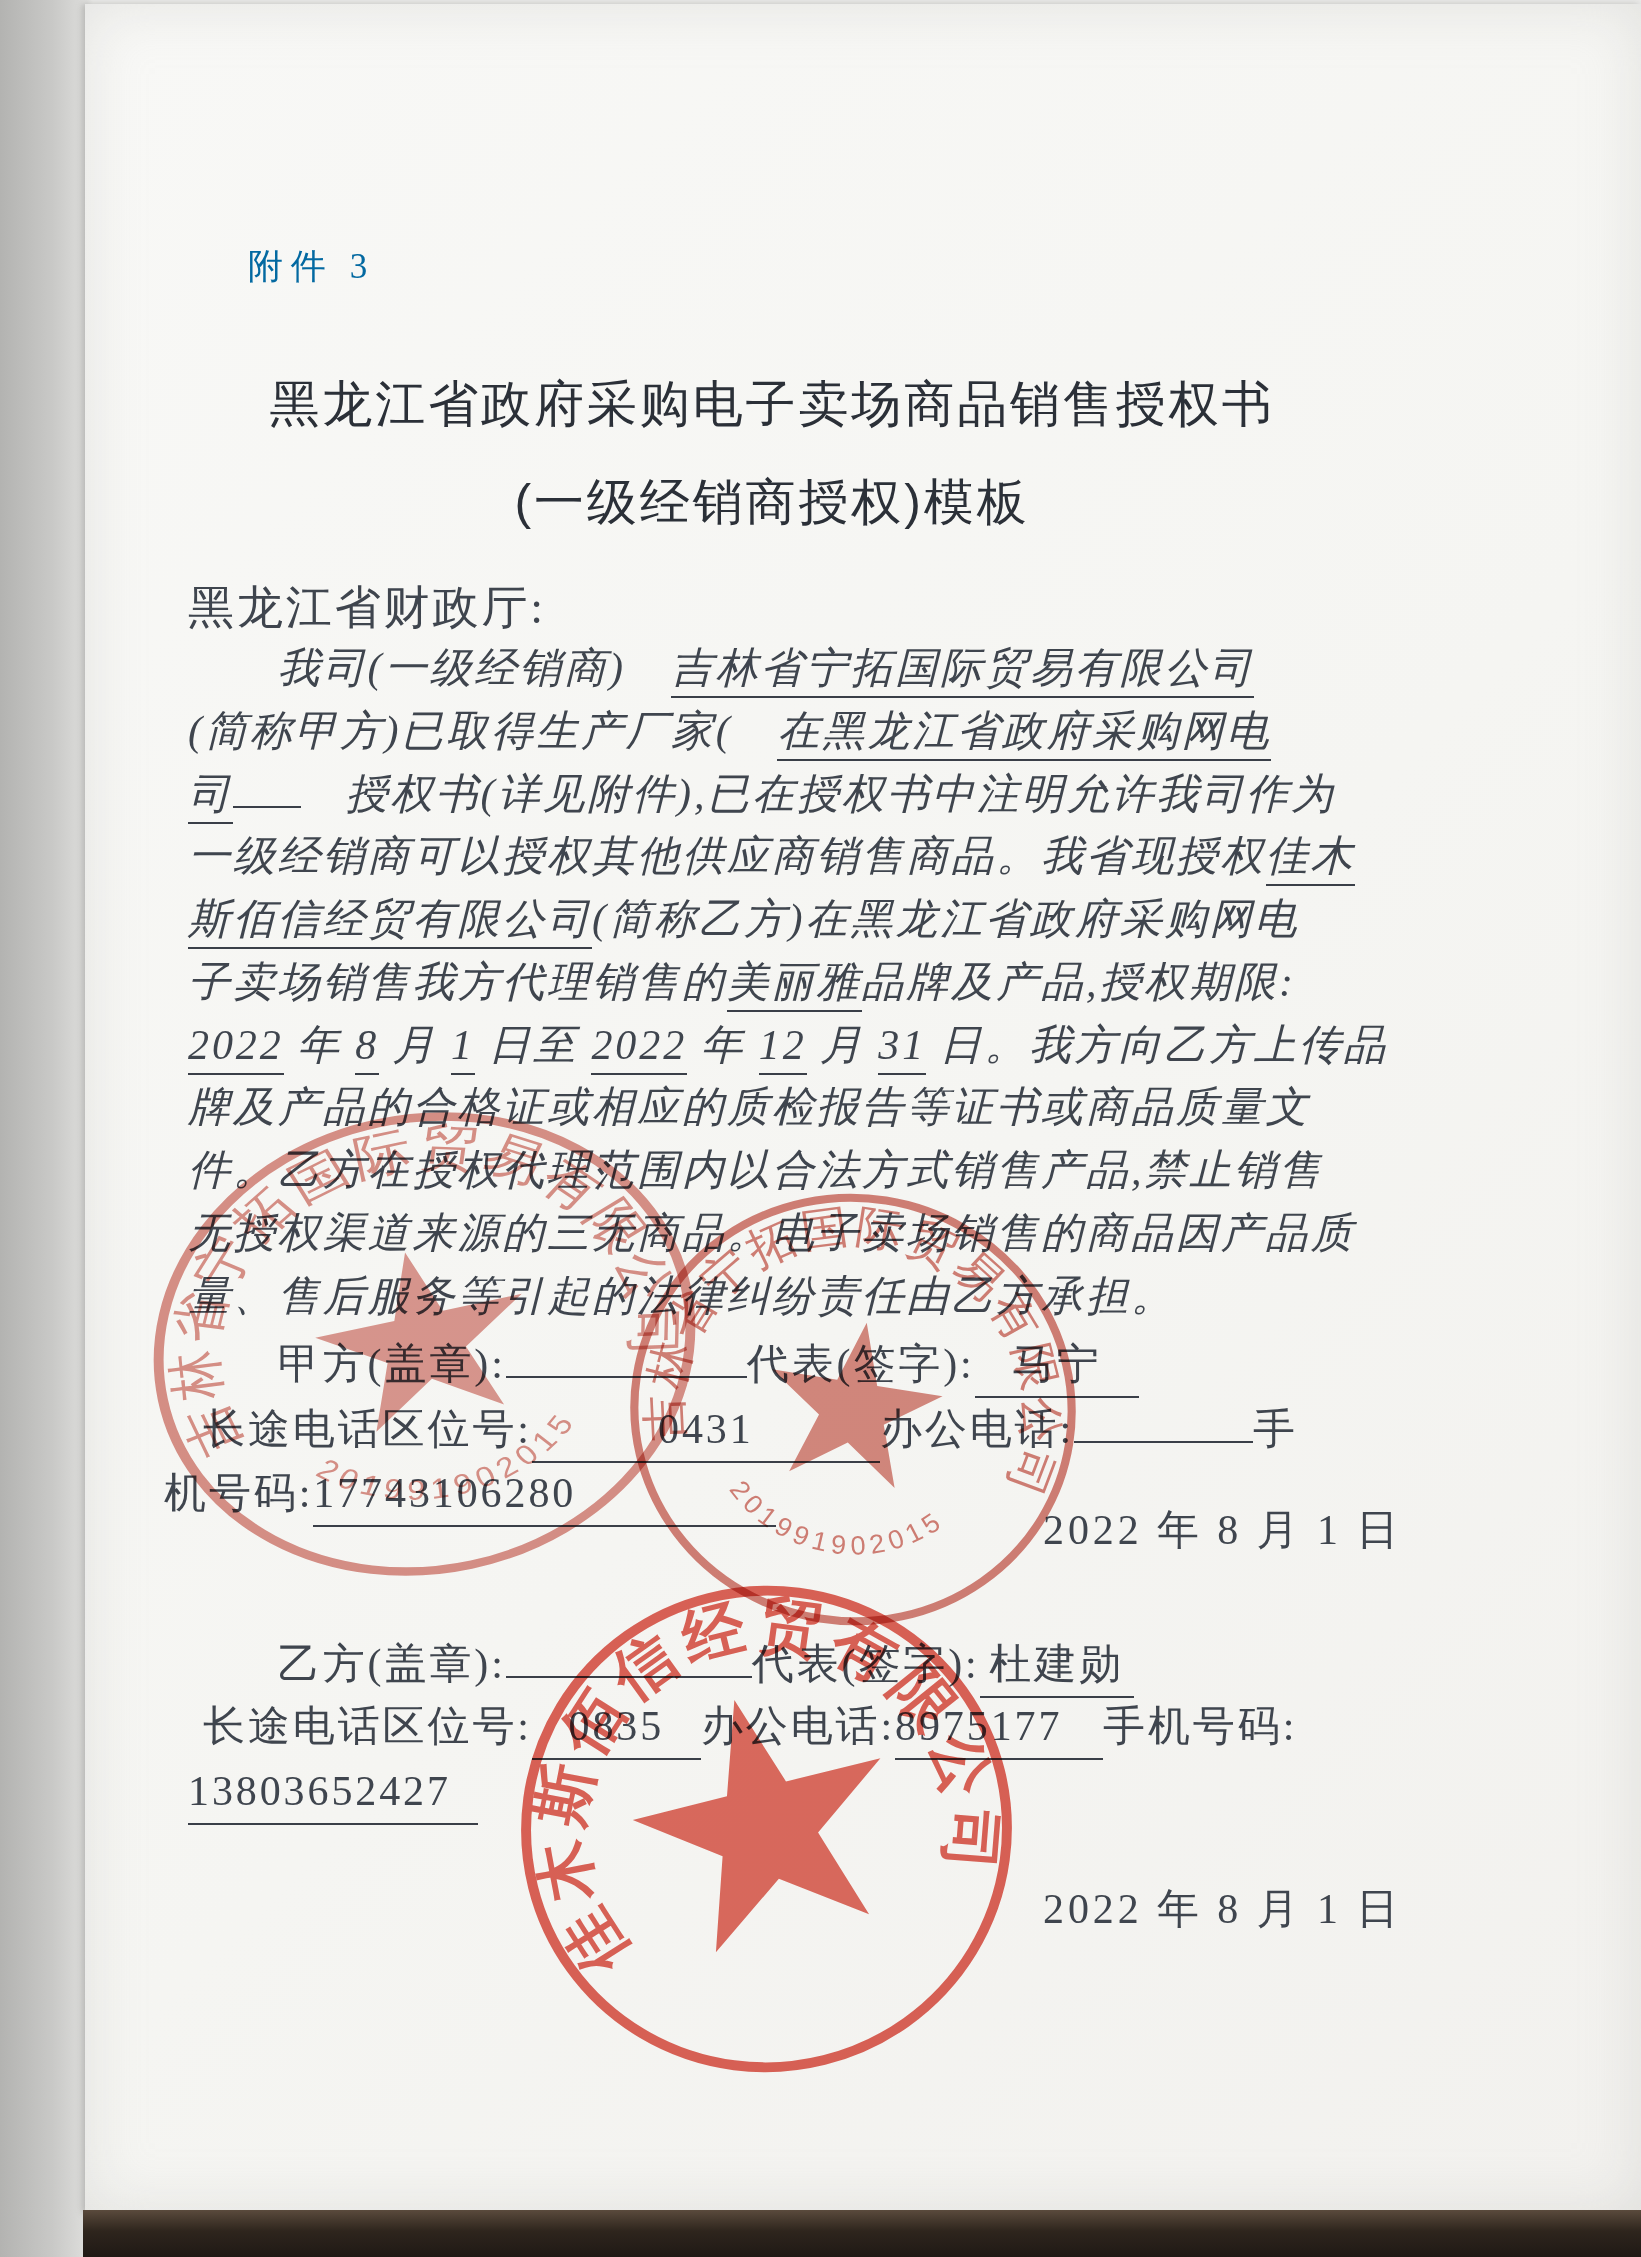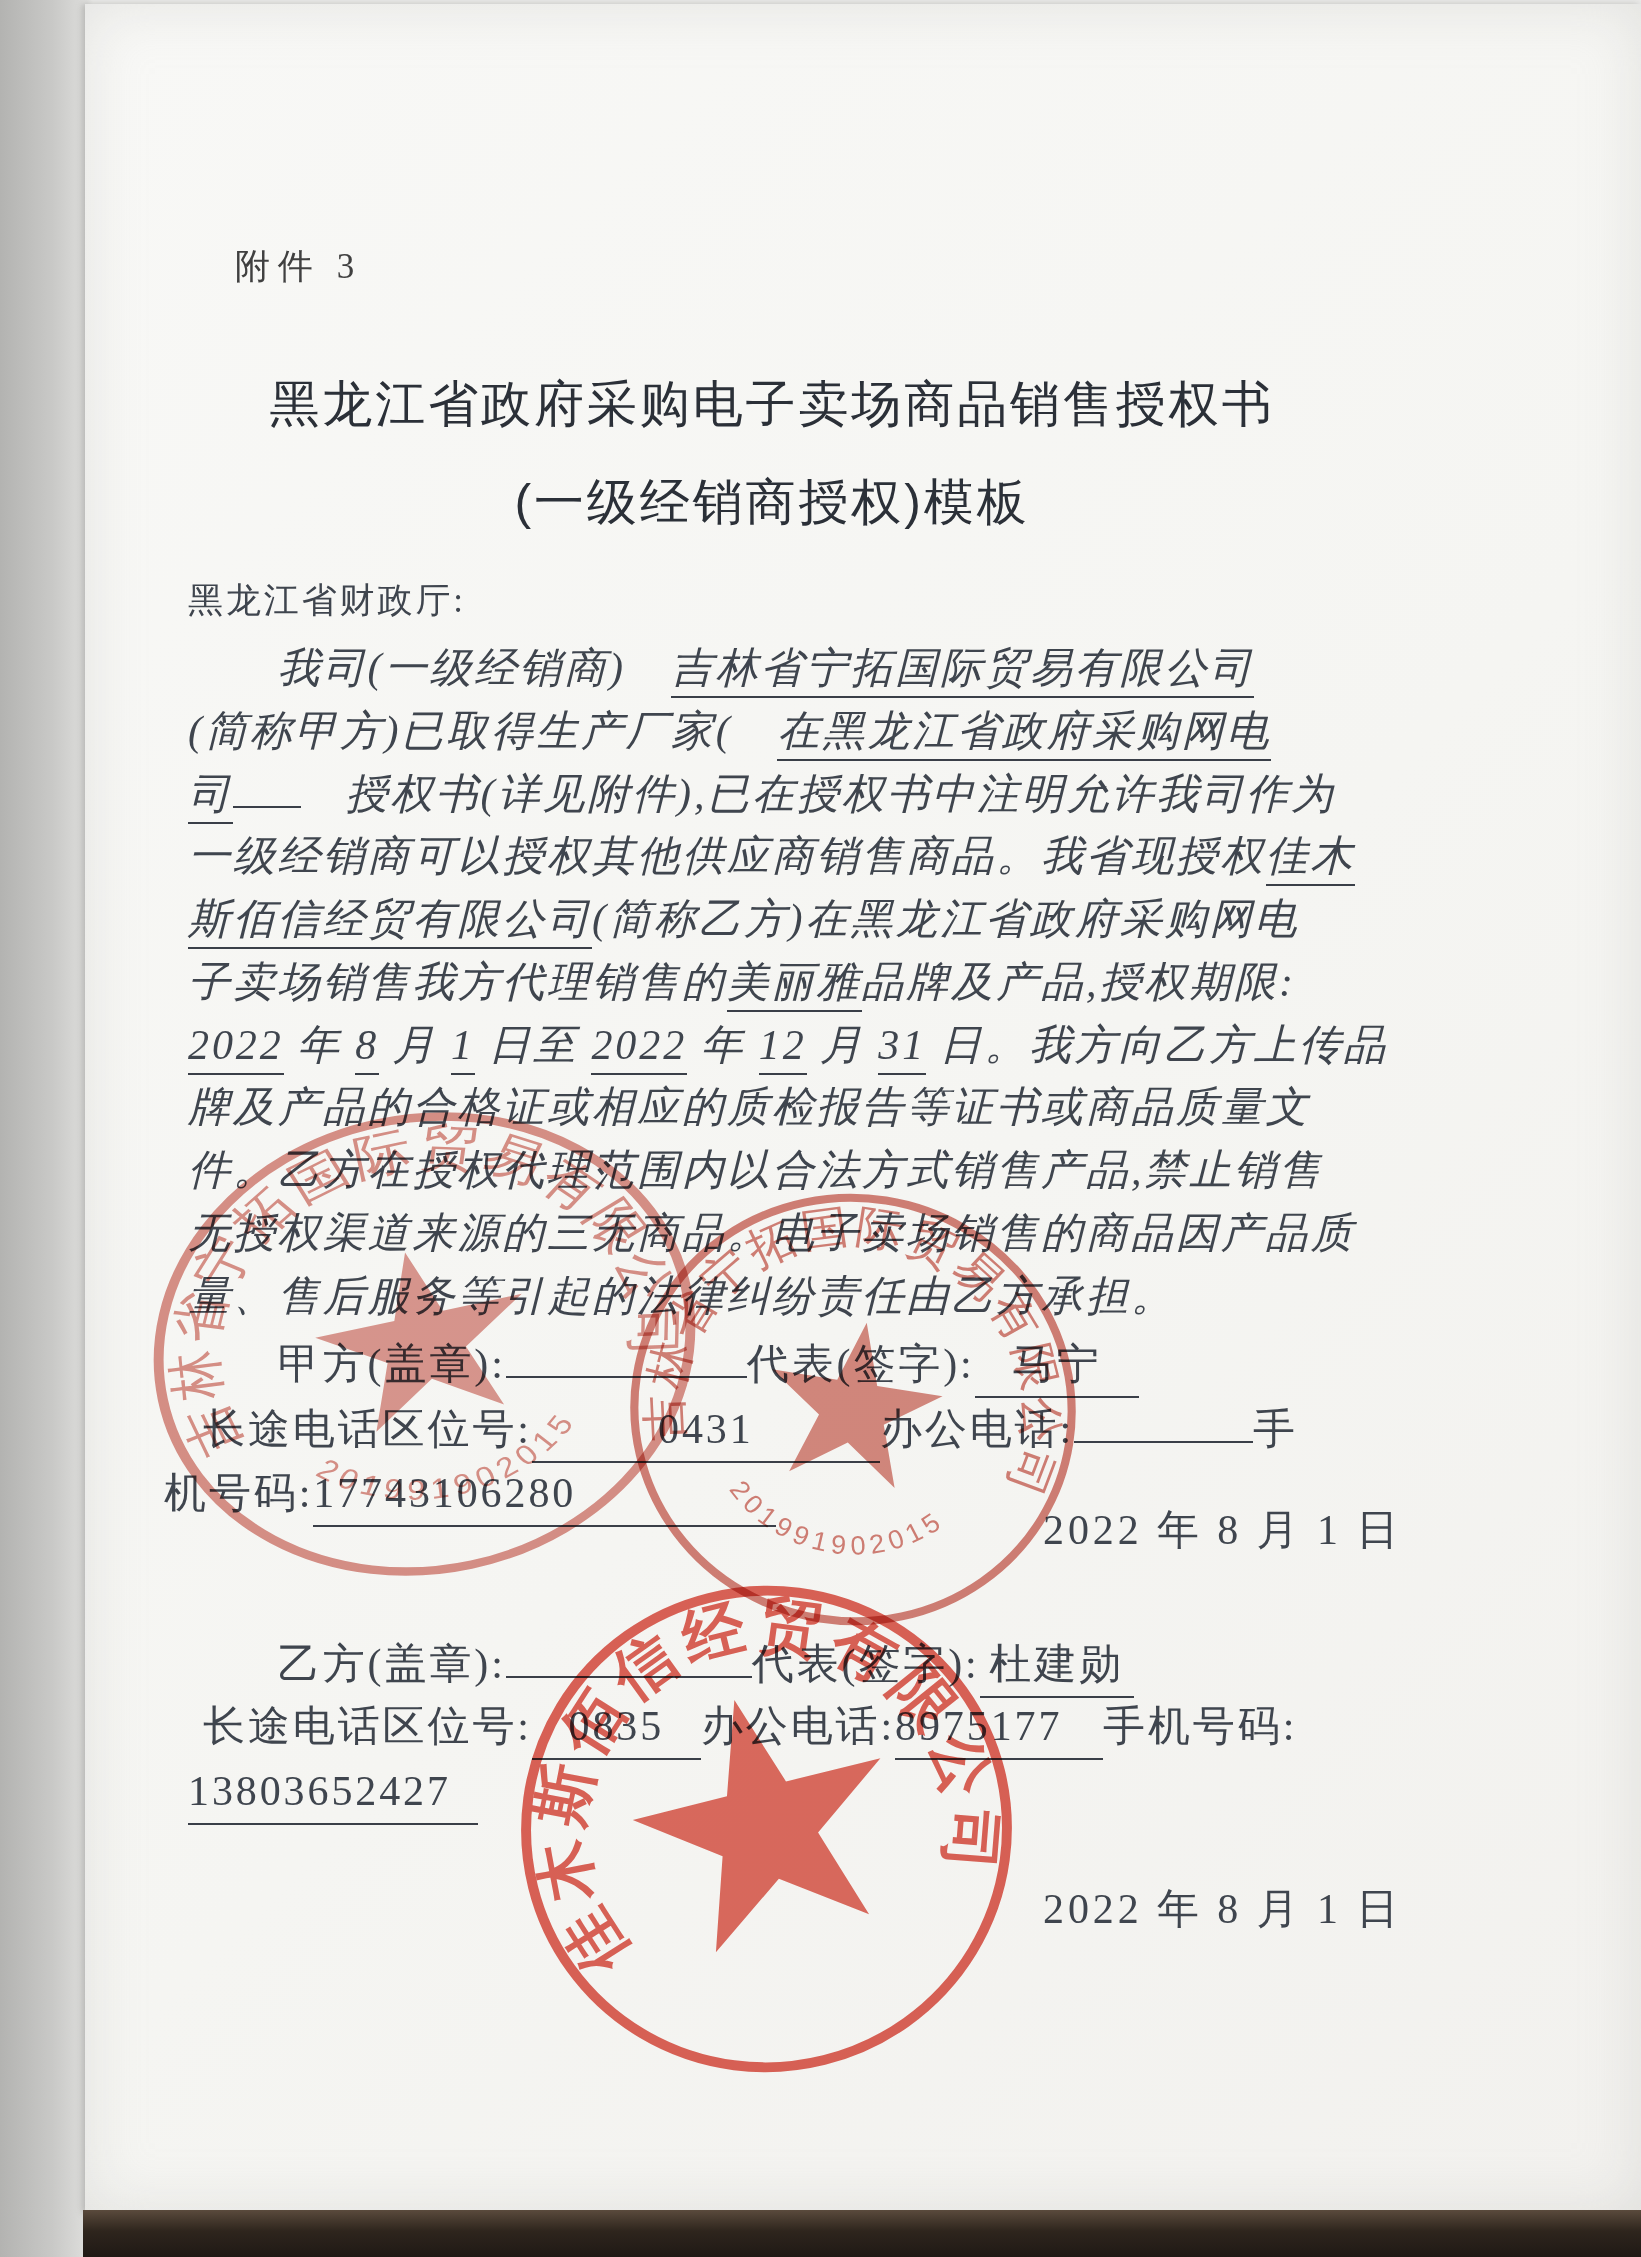--- a/index.html
+++ b/index.html
@@ -11,25 +11,25 @@
   #paper{
     position:absolute;left:85px;top:3.9px;width:1556px;height:2209px;
     background:linear-gradient(135deg,#f8f8f6 0%,#f5f5f2 55%,#f2f1ee 100%);
     box-shadow:inset 0 0 58px rgba(190,190,185,.35), -2.9px 0 5.8px rgba(120,120,118,.35);
   }
   #scan-bottom{
     position:absolute;left:83px;top:2210px;width:1558px;height:47px;
     background:linear-gradient(180deg,#5a4a3c 0%,#2e251d 45%,#1f1915 100%);
   }
   .txt{position:absolute;white-space:nowrap;color:#3f454e;}
-  .att{left:235px;top:243px;font-size:35px;color:#404040;letter-spacing:7.7px;}
+  .att{left:248px;top:243px;font-size:35px;color:#0369a1;letter-spacing:7.7px;}
   .title{left:188px;top:371px;width:1168px;text-align:center;font-size:50px;letter-spacing:2.9px;
          font-family:"Liberation Sans","DejaVu Sans",sans-serif;font-weight:400;color:#2b3038;}
   .title2{top:436px;margin-top:33px;}
-  .sal{left:188px;top:577px;font-size:35px;letter-spacing:2.9px;}
+  .sal{left:188px;top:577px;font-size:46px;letter-spacing:2.9px;}
   .line{left:188px;font-size:42px;letter-spacing:2.9px;line-height:54px;font-style:italic;}
   .u{border-bottom:2.9px solid #3a3f48;padding-bottom:4.8px;}
   .blank{display:inline-block;}
   .row{font-size:42px;letter-spacing:2.9px;line-height:54px;}
   .date{font-size:42px;letter-spacing:3.9px;}
   .stamp{position:absolute;mix-blend-mode:multiply;}
   .stamp text{font-family:"Liberation Sans","DejaVu Sans",sans-serif;}
 </style>
 </head>
 <body>

